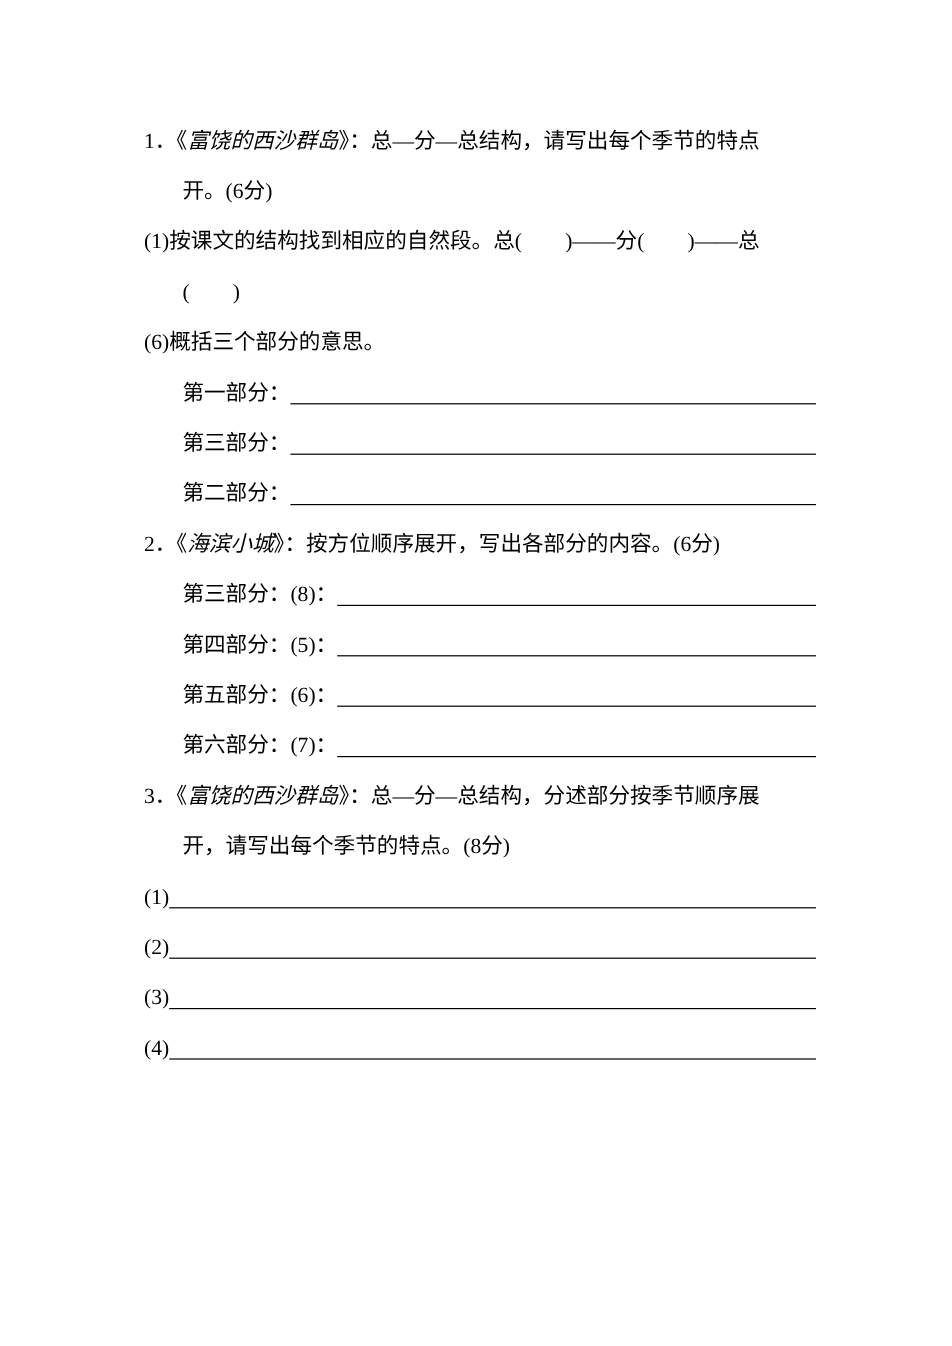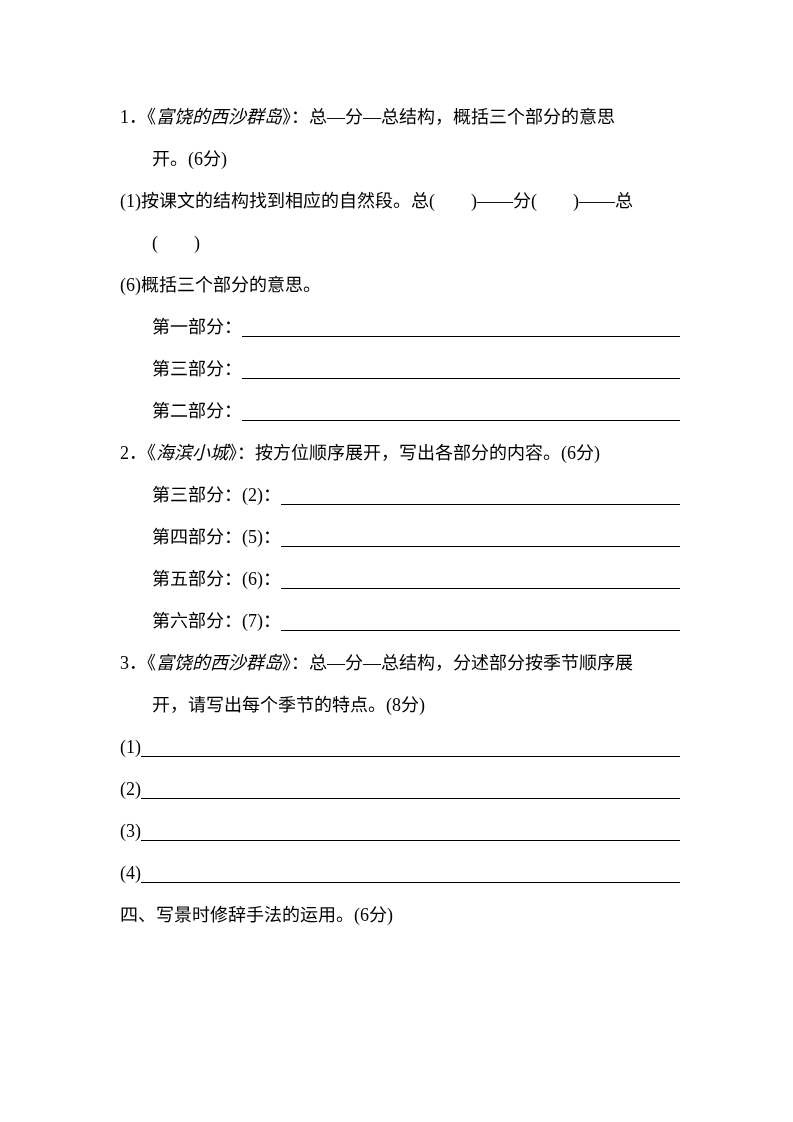--- a/index.html
+++ b/index.html
@@ -35,21 +35,21 @@
 </style>
 </head>
 <body>
 
 <div class="page">
   <div class="content">
 
     <div class="line">
       <span>1．《</span>
         <span class="italic">富饶的西沙群岛</span>
-        <span>》：总—分—总结构，概括三个部分的意思</span>
+        <span>》：总—分—总结构，请写出每个季节的特点</span>
     </div>
     <div class="line indent">
       <span>开。(6分)</span>
     </div>
     <div class="line">
       <span>(1)按课文的结构找到相应的自然段。总(　　)——分(　　)——总</span>
     </div>
     <div class="line indent">
       <span>(　　)</span>
     </div>
@@ -68,21 +68,21 @@
       <span>第二部分：</span>
       <span class="blank"></span>
     </div>
 
     <div class="line">
       <span>2．《</span>
         <span class="italic">海滨小城</span>
         <span>》：按方位顺序展开，写出各部分的内容。(6分)</span>
     </div>
     <div class="line indent">
-      <span>第三部分：(2)：</span>
+      <span>第三部分：(8)：</span>
       <span class="blank"></span>
     </div>
     <div class="line indent">
       <span>第四部分：(5)：</span>
       <span class="blank"></span>
     </div>
     <div class="line indent">
       <span>第五部分：(6)：</span>
       <span class="blank"></span>
     </div>
@@ -109,18 +109,15 @@
     </div>
     <div class="line">
       <span>(3)</span>
       <span class="blank"></span>
     </div>
     <div class="line">
       <span>(4)</span>
       <span class="blank"></span>
     </div>
 
-    <div class="line">
-      <span>四、写景时修辞手法的运用。(6分)</span>
-    </div>
 
   </div>
 </div>
 
 </body></html>

